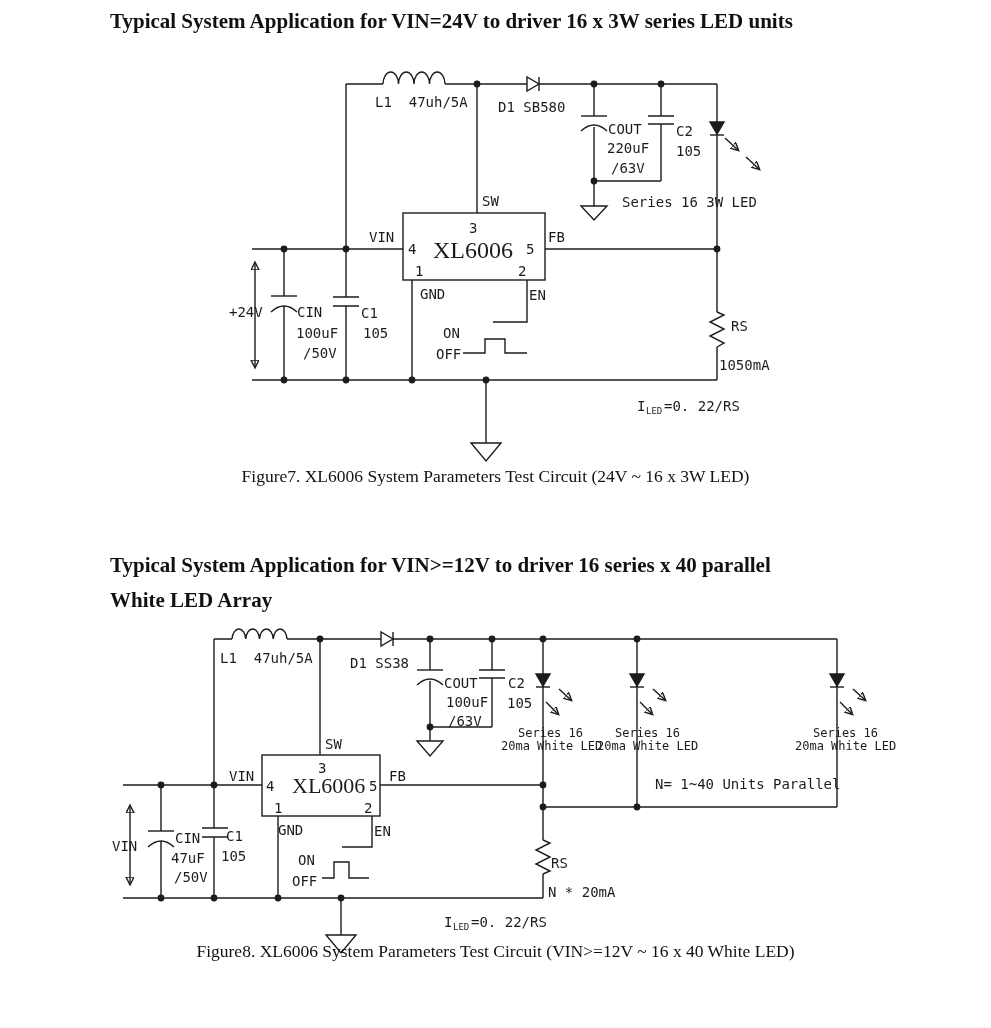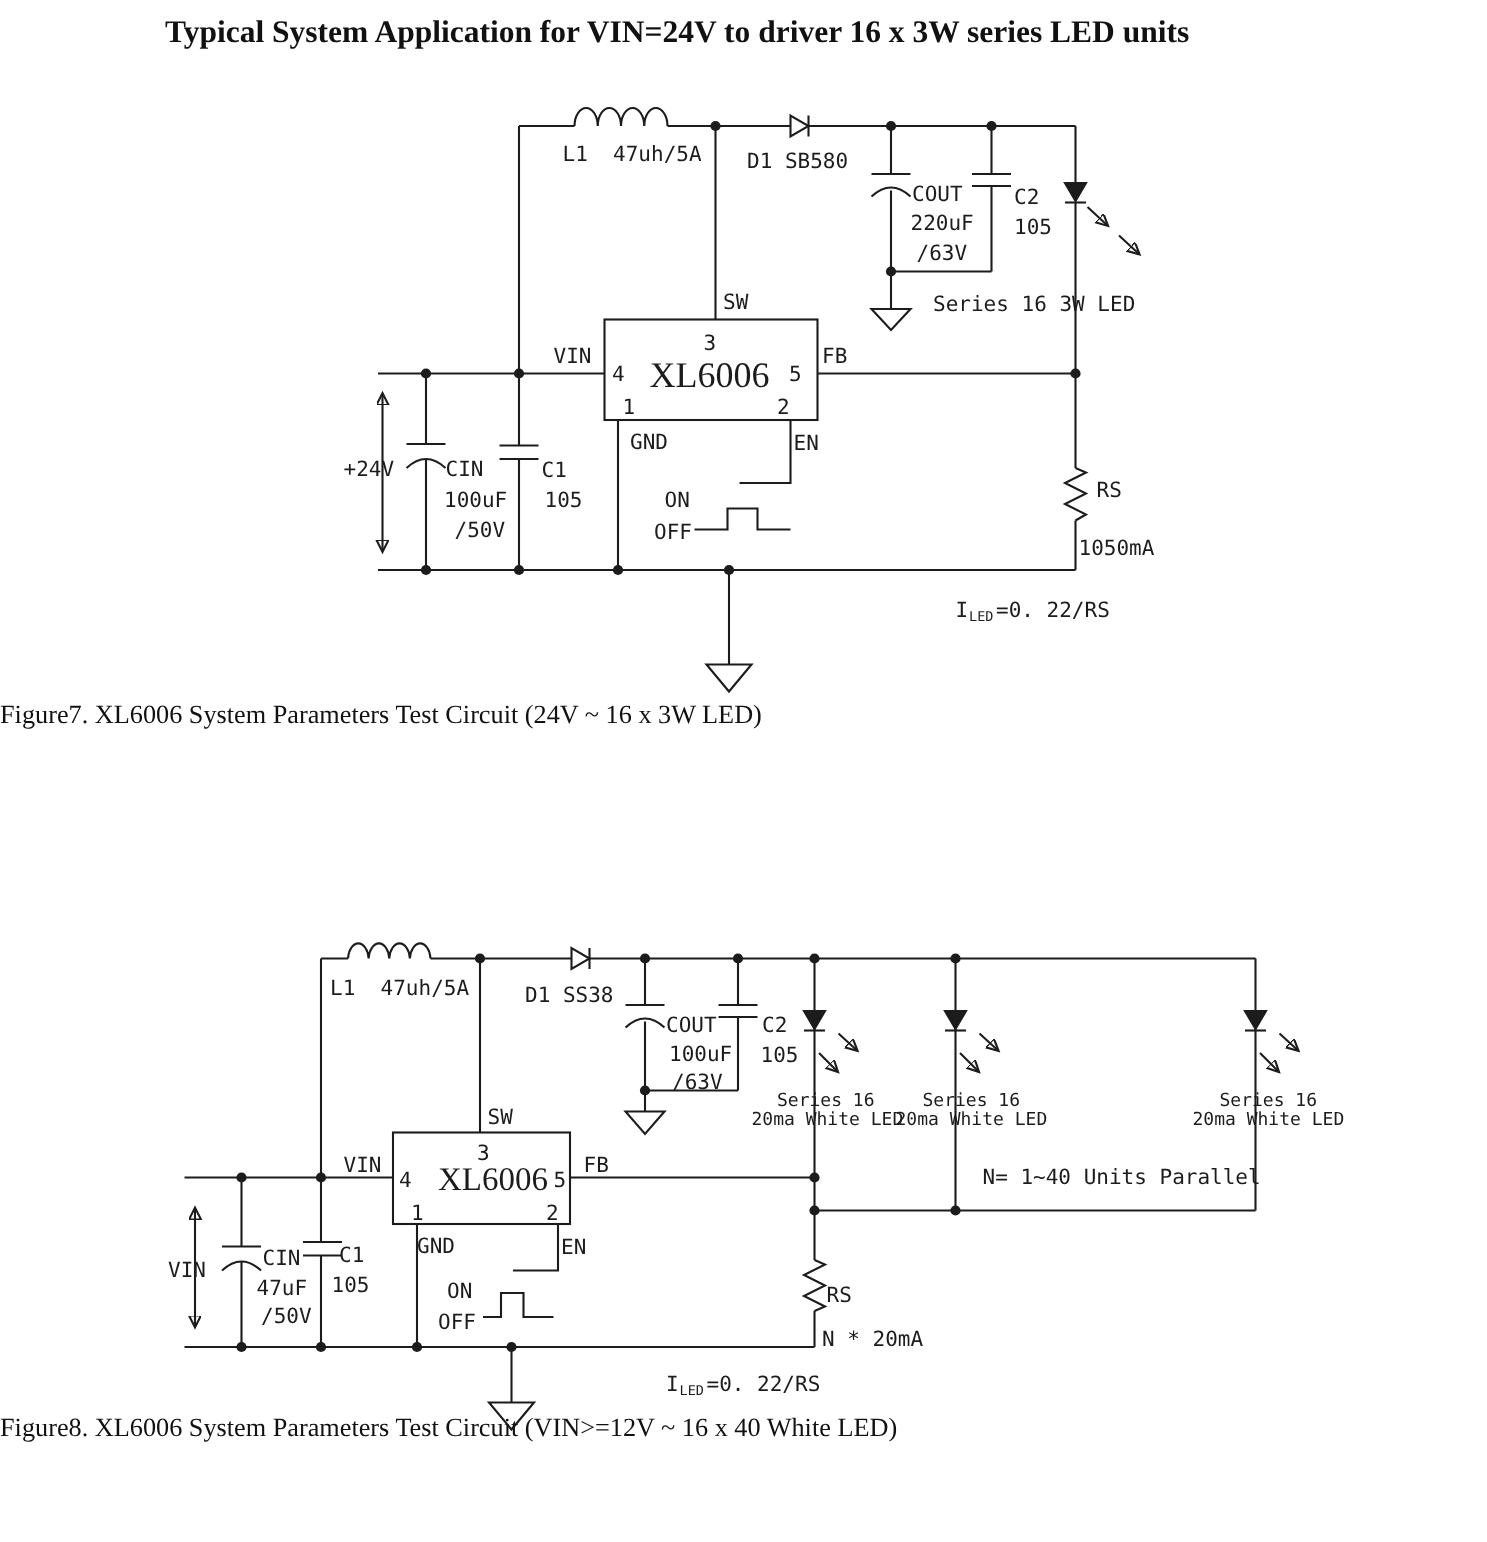--- a/index.html
+++ b/index.html
@@ -1,20 +1,20 @@
 <!DOCTYPE html>
 <html><head>
 <meta charset="utf-8">
 <style>
   html,body{margin:0;padding:0;background:#ffffff;}
   #page{position:relative;width:991px;height:1028px;background:#fff;overflow:hidden;
         font-family:"Liberation Serif", serif;}
   .title{position:absolute;font:bold 21px/26px "Liberation Serif", serif;color:#111;white-space:nowrap;}
   .title2line{position:absolute;font:bold 21px/35px "Liberation Serif", serif;color:#111;white-space:nowrap;}
-  .caption{position:absolute;left:0;width:100%;text-align:left;
+  .caption{position:absolute;left:0;width:100%;text-align:center;
            font:17.5px "Liberation Serif", serif;color:#111;}
   svg{position:absolute;left:0;top:0;}
   svg path, svg line, svg polyline{stroke:#1c1c1c;stroke-width:1.4;fill:none;}
   svg rect{stroke:#1c1c1c;stroke-width:1.4;fill:#ffffff;}
   svg polygon{stroke:#1c1c1c;stroke-width:1.4;}
   polygon.open{fill:none;}
   polygon.solid{fill:#1c1c1c;}
   polygon.hollow{fill:#ffffff;}
   circle.dot{fill:#1c1c1c;stroke:none;}
   svg text{font-family:"DejaVu Sans Mono", monospace;font-size:14px;fill:#1c1c1c;
@@ -24,20 +24,24 @@
   svg text.chipname{font-family:"Liberation Serif", serif;font-size:24px;}
   svg text.chipname2{font-family:"Liberation Serif", serif;font-size:22px;}
 </style>
 </head>
 <body>
 
 <div id="page">
 
   <div class="title" style="left:110px;top:8px">Typical System Application for VIN=24V to driver 16 x 3W series LED units</div>
 
+  <div class="title2line" style="left:110px;top:548px">
+    <div>Typical System Application for VIN&gt;=12V to driver 16 series x 40 parallel</div>
+    <div>White LED Array</div>
+  </div>
 
   <svg width="991" height="1028" viewBox="0 0 991 1028">
     <defs>
       <marker id="ah" markerUnits="userSpaceOnUse" markerWidth="12" markerHeight="10" refX="7" refY="4" orient="auto-start-reverse">
         <path d="M0,0 L8,4 L0,8 Z" fill="#1c1c1c" stroke="none"></path>
       </marker>
     </defs>
 
     <g>
       <path d="M346,84 H383 M445,84 H717"></path>

